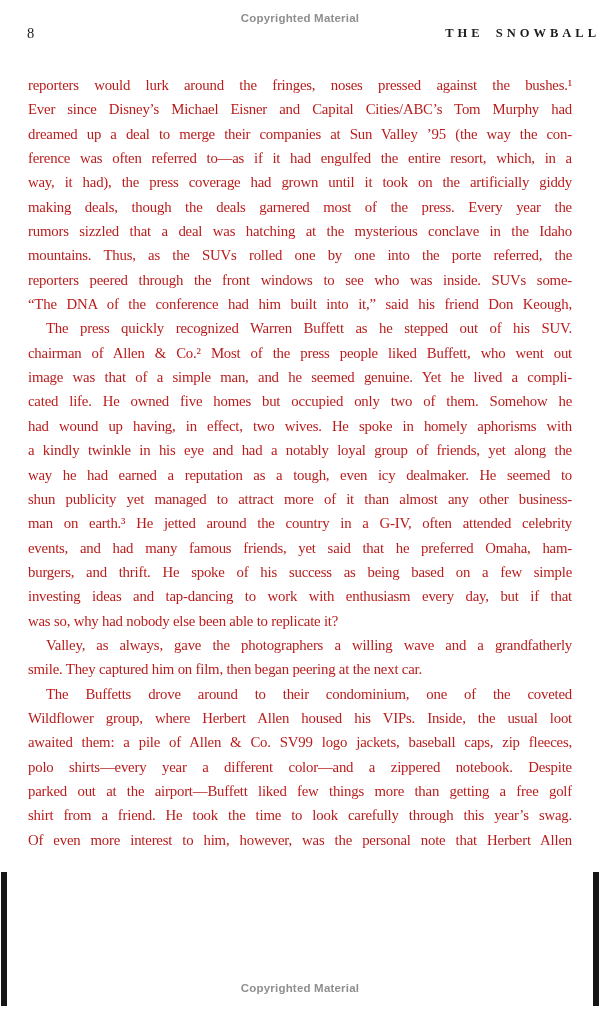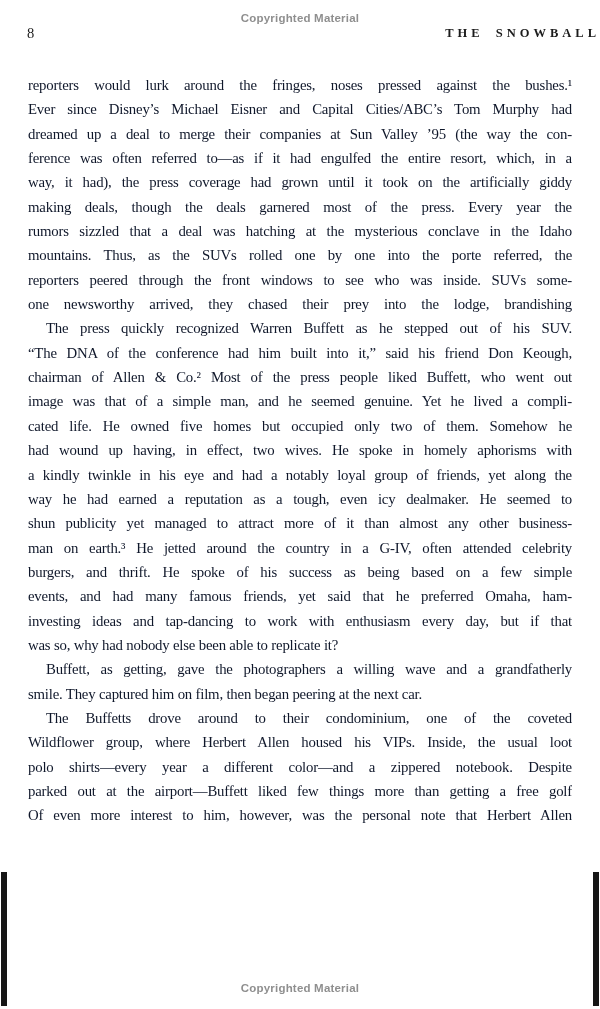--- a/index.html
+++ b/index.html
@@ -45,21 +45,21 @@
     font-weight: bold;
     letter-spacing: 4px;
     word-spacing: 5px;
     color: #1c1c1c;
   }
   .body-text {
     position: absolute;
     left: 28px;
     top: 73px;
     width: 544px;
-    color: #0f172a;
+    color: #b91c1c;
     font-size: 14.8px;
     letter-spacing: -0.2px;
   }
   .line {
     height: 24.35px;
     line-height: 24.35px;
     overflow: hidden;
     white-space: nowrap;
     text-align: justify;
     text-align-last: justify;
@@ -92,41 +92,42 @@
   <div class="body-text">
       <div class="line">reporters would lurk around the fringes, noses pressed against the bushes.¹</div>
       <div class="line">Ever since Disney’s Michael Eisner and Capital Cities/ABC’s Tom Murphy had</div>
       <div class="line">dreamed up a deal to merge their companies at Sun Valley ’95 (the way the con-</div>
       <div class="line">ference was often referred to—as if it had engulfed the entire resort, which, in a</div>
       <div class="line">way, it had), the press coverage had grown until it took on the artificially giddy</div>
       <div class="line">making deals, though the deals garnered most of the press. Every year the</div>
       <div class="line">rumors sizzled that a deal was hatching at the mysterious conclave in the Idaho</div>
       <div class="line">mountains. Thus, as the SUVs rolled one by one into the porte referred, the</div>
       <div class="line">reporters peered through the front windows to see who was inside. SUVs some-</div>
-      <div class="line">one newsworthy arrived, they chased their prey into the lodge, brandishing</div>
+      <div class="line">“The DNA of the conference had him built into it,” said his friend Don Keough,</div>
       <div class="line indent">The press quickly recognized Warren Buffett as he stepped out of his SUV.</div>
-      <div class="line">“The DNA of the conference had him built into it,” said his friend Don Keough,</div>
       <div class="line">chairman of Allen &amp; Co.² Most of the press people liked Buffett, who went out</div>
       <div class="line">image was that of a simple man, and he seemed genuine. Yet he lived a compli-</div>
       <div class="line">cated life. He owned five homes but occupied only two of them. Somehow he</div>
       <div class="line">had wound up having, in effect, two wives. He spoke in homely aphorisms with</div>
       <div class="line">a kindly twinkle in his eye and had a notably loyal group of friends, yet along the</div>
       <div class="line">way he had earned a reputation as a tough, even icy dealmaker. He seemed to</div>
       <div class="line">shun publicity yet managed to attract more of it than almost any other business-</div>
       <div class="line">man on earth.³ He jetted around the country in a G-IV, often attended celebrity</div>
+      <div class="line">events, and had many famous friends, yet said that he preferred Omaha, ham-</div>
       <div class="line">burgers, and thrift. He spoke of his success as being based on a few simple</div>
-      <div class="line">events, and had many famous friends, yet said that he preferred Omaha, ham-</div>
       <div class="line">investing ideas and tap-dancing to work with enthusiasm every day, but if that</div>
       <div class="line para-end">was so, why had nobody else been able to replicate it?</div>
-      <div class="line indent">Buffett, as getting, gave the photographers a willing wave and a grandfatherly</div>
+      <div class="line indent">Valley, as always, gave the photographers a willing wave and a grandfatherly</div>
       <div class="line para-end">smile. They captured him on film, then began peering at the next car.</div>
       <div class="line indent">The Buffetts drove around to their condominium, one of the coveted</div>
       <div class="line">Wildflower group, where Herbert Allen housed his VIPs. Inside, the usual loot</div>
+      <div class="line">awaited them: a pile of Allen &amp; Co. SV99 logo jackets, baseball caps, zip fleeces,</div>
       <div class="line">polo shirts—every year a different color—and a zippered notebook. Despite</div>
       <div class="line">parked out at the airport—Buffett liked few things more than getting a free golf</div>
+      <div class="line">shirt from a friend. He took the time to look carefully through this year’s swag.</div>
       <div class="line">Of even more interest to him, however, was the personal note that Herbert Allen</div>
     </div>
 
   <div class="scan-bar left"></div>
 
   <div class="scan-bar right"></div>
 
   <div class="watermark bottom">Copyrighted Material</div>
 
 </div>

